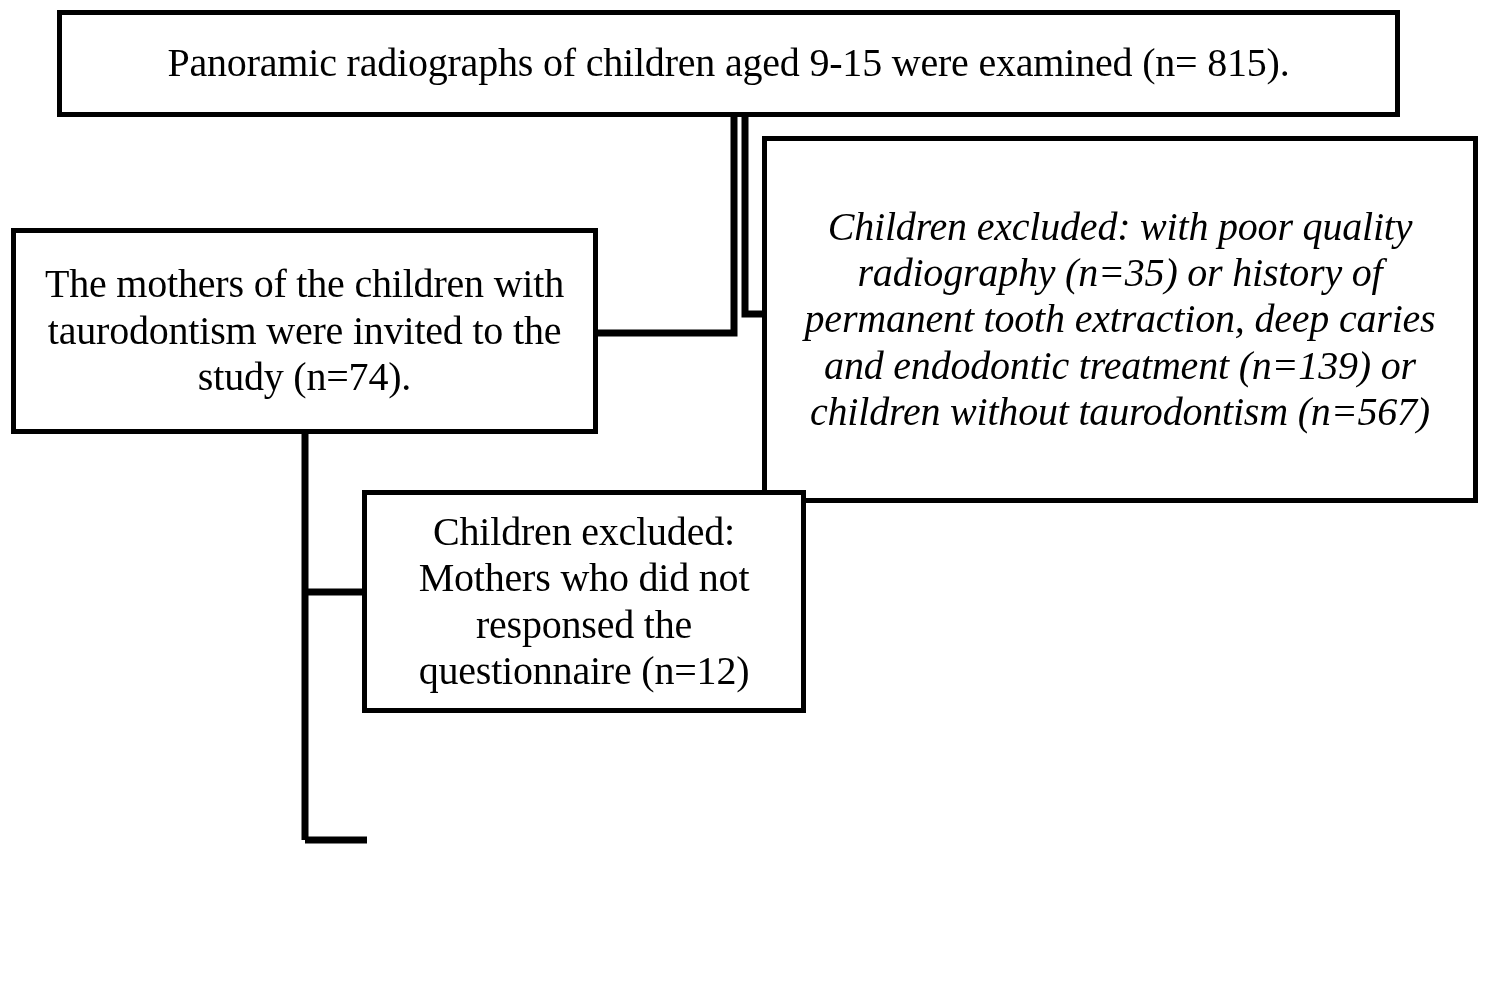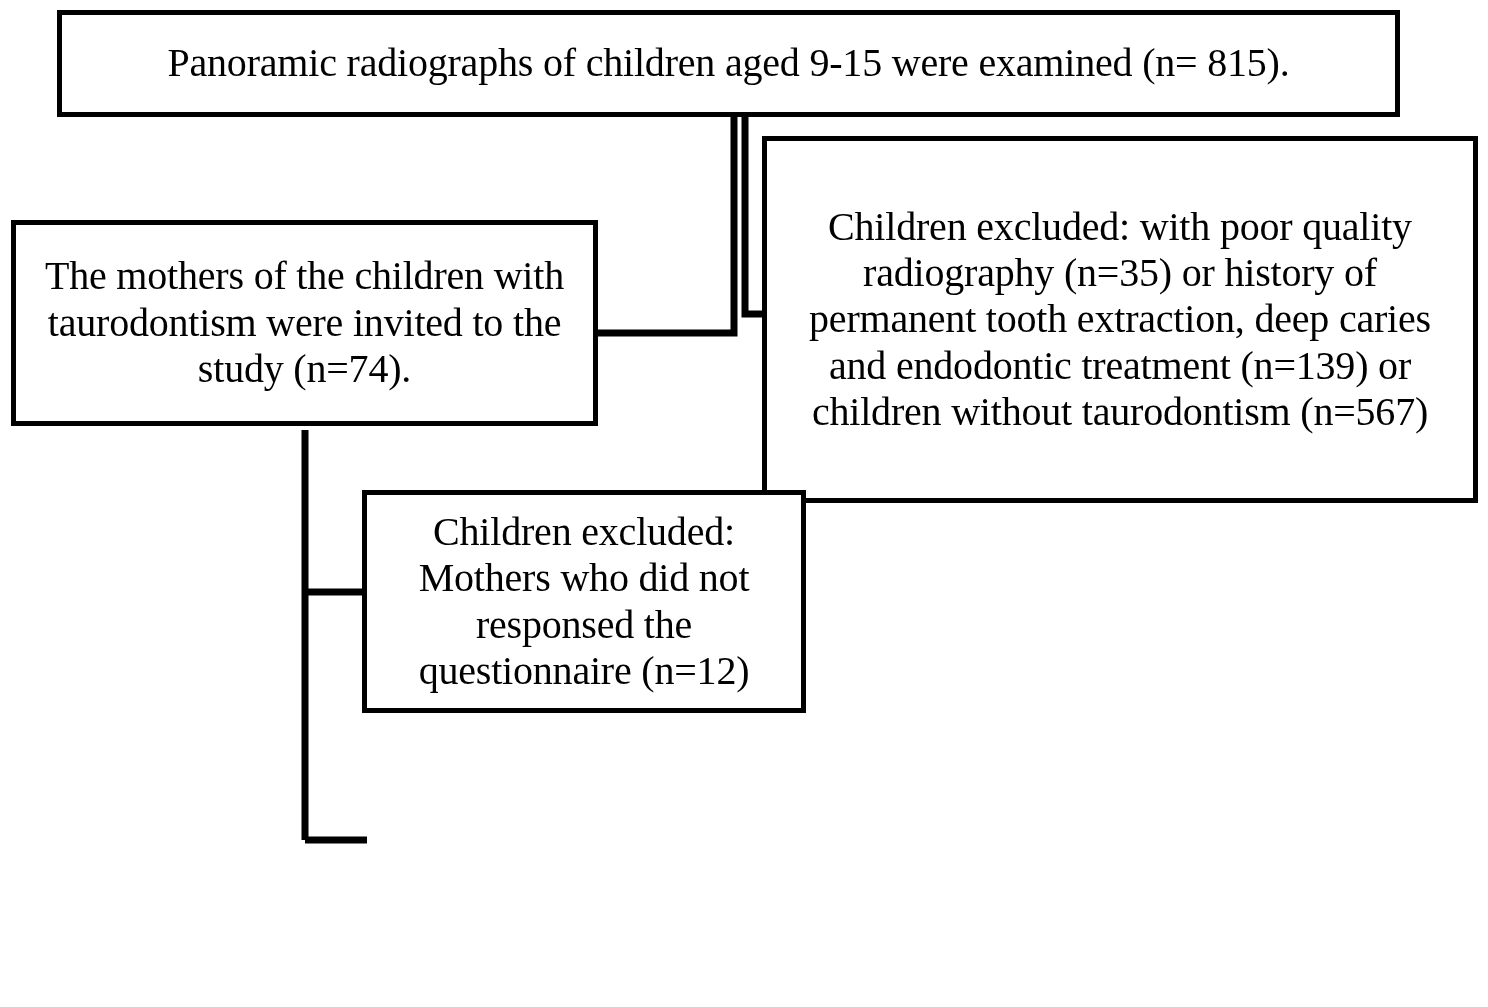--- a/index.html
+++ b/index.html
@@ -51,23 +51,24 @@
   #node-screened {
     left: 57px;  top: 10px;
     width: 1343px; height: 107px;
     font-size: 40px;
   }
   #node-excluded-radiographs {
     left: 762px; top: 136px;
     width: 716px; height: 367px;
     font-size: 40px;
     z-index: 3;
+    font-style: italic;
   }
   #node-invited {
-    left: 11px;  top: 220px;
+    left: 11px;  top: 228px;
     width: 587px; height: 206px;
     font-size: 40px;
   }
   #node-excluded-nonrespond {
     left: 362px; top: 490px;
     width: 444px; height: 223px;
     font-size: 40px;
     z-index: 4;
   }
   #node-included {

